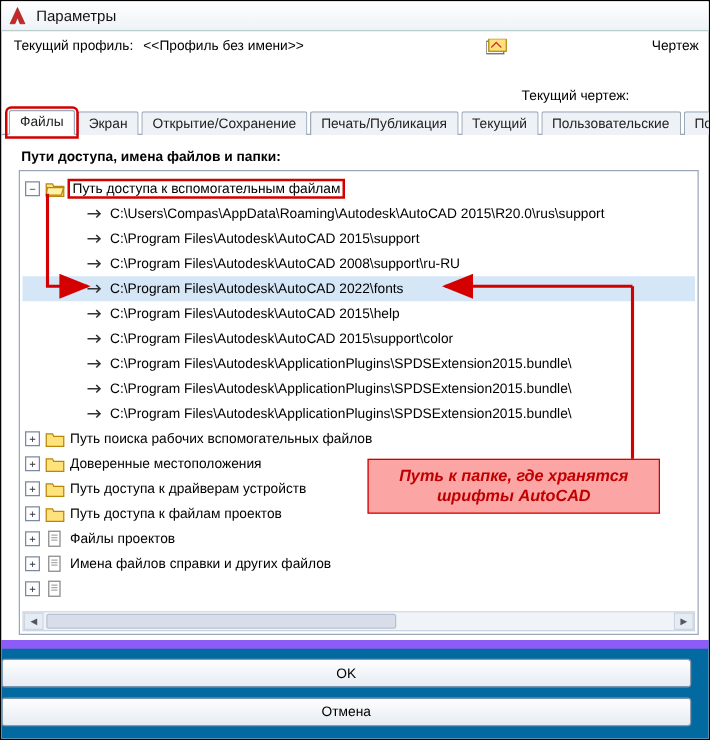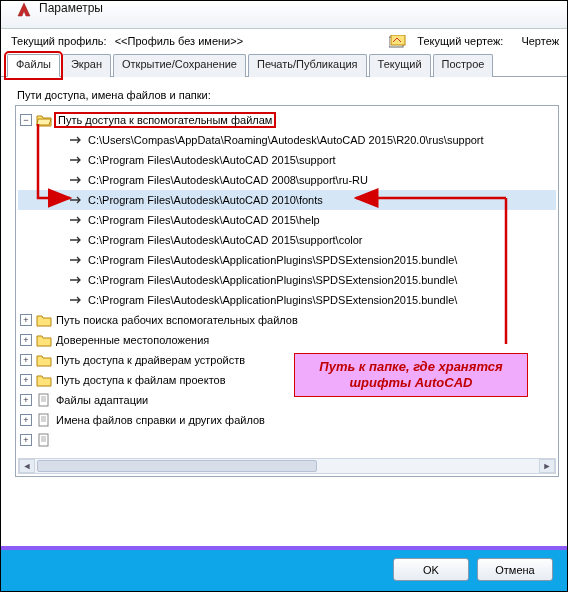--- a/index.html
+++ b/index.html
@@ -1,50 +1,50 @@
 <!DOCTYPE html>
 <html><head>
 <meta charset="utf-8">
 <style>
   * { box-sizing: border-box; font-family: Tahoma, "Segoe UI", sans-serif; font-size: 11px; }
   body { margin: 0; background: #fff; width: 568px; height: 592px; overflow: hidden; border: 1px solid #000; }
   .window { width: 100%; height: 100%; display: flex; flex-direction: column; }
-  .titlebar { height: 28px; background: linear-gradient(#fff,#eef2f7); border-bottom: 1px solid #bcc; display: flex; align-items: flex-start; padding: 0 14px; gap: 6px; }
+  .titlebar { height: 28px; background: linear-gradient(#fff,#eef2f7); border-bottom: 1px solid #bcc; display: flex; align-items: center; padding: 0 4px; gap: 6px; }
   .titlebar .appicon { width: 18px; height: 18px; }
   .titlebar .title { font-size: 12px; color: #111; }
   .profile-row { display: flex; padding: 6px 8px 4px 10px; gap: 4px; }
   .profile-row .lbl { color: #000; }
   .profile-row .val { color: #000; margin-left: 4px; }
   .profile-row .spacer { flex: 1; }
-  .profile-row .dwg-label { margin-left: 6px; margin-right: 10px;}
-  .tabstrip { display: flex; padding: 0 6px; border-bottom: 1px solid #9aa8b8; position: relative; height: 24px; }
+  .profile-row .dwg-label { margin-left: 6px; margin-right: 10px; margin-top: 40px;}
+  .tabstrip { display: flex; align-items: flex-end; padding: 0 6px; border-bottom: 1px solid #9aa8b8; position: relative; height: 24px; }
   .tab { padding: 3px 8px; border: 1px solid #9aa8b8; border-bottom: none; background: #eef1f5; margin-right: 2px; color: #222; cursor: pointer; border-radius: 2px 2px 0 0; white-space: nowrap; position: relative; top: 1px;}
   .tab.active { background: #fff; border-bottom: 1px solid #fff; z-index: 2; }
   .tab.active.redbox { outline: 2px solid #d40000; outline-offset: 1px; }
   .content { flex: 1; padding: 6px 8px 4px 14px; position: relative; }
-  .section-label { margin: 6px 0 4px 2px; color: #000; }
+  .section-label { margin: 6px 0 4px 2px; color: #000; font-weight: bold; }
   .tree-container { border: 1px solid #9aa8b8; height: 372px; overflow: hidden; position: relative; background: #fff; }
   .tree { padding: 4px 2px 4px 2px; position: relative; }
   .row { display: flex; align-items: center; height: 20px; white-space: nowrap; }
   .indent0 { padding-left: 2px; }
   .indent1 { padding-left: 34px; }
   .twisty { width: 12px; height: 12px; border: 1px solid #7a8aa0; background: #fff; display: inline-flex; align-items: center; justify-content: center; font-size: 9px; color: #334; margin-right: 4px; cursor: pointer; line-height: 1;}
   .twisty.empty { border: none; background: transparent; }
   .folder-icon { width: 16px; height: 14px; margin-right: 4px; display: inline-flex; align-items: center; justify-content: center;}
   .arrow-icon { width: 16px; height: 14px; margin-right: 4px; display: inline-flex; align-items: center; justify-content: center;}
   .node-label { color: #000; }
   .root-hl { outline: 2px solid #d40000; outline-offset: 0px; padding: 0 2px; }
   .sel-row { background: #d5e6f7; }
   .sel-row .node-label { color: #000; }
   .tree-scroll-h { position: absolute; left: 2px; right: 2px; bottom: 2px; height: 16px; background: #eef1f5; border: 1px solid #ccd5e0; display: flex; }
   .sb-btn { width: 16px; background: #e6ecf3; border: 1px solid #ccd5e0; display:flex; align-items:center; justify-content:center; font-size:9px; color:#556;}
   .sb-track { flex:1; background:#f0f3f8; position: relative;}
   .sb-thumb { position:absolute; left:2px; top:1px; bottom:1px; width:280px; background:#d7deea; border:1px solid #b6c2d4; border-radius:2px;}
-  .callout-box { position: absolute; right: 30px; top: 247px; width: 234px; height: 44px; background: #f0abfc; border: 1px solid #d40000; display: flex; align-items: center; justify-content: center; text-align: center; font-style: italic; font-weight: bold; color: #c00000; font-size: 13px; line-height: 1.2; padding: 2px 4px; z-index: 5; }
-  .button-row { display: flex; justify-content: flex-end; gap: 8px; padding: 8px 14px 10px 0; border-top: 4px solid #8b5cf6; background: #0ea5e9; }
+  .callout-box { position: absolute; right: 30px; top: 230px; width: 234px; height: 44px; background: #fca5a5; border: 1px solid #d40000; display: flex; align-items: center; justify-content: center; text-align: center; font-style: italic; font-weight: bold; color: #c00000; font-size: 13px; line-height: 1.2; padding: 2px 4px; z-index: 5; }
+  .button-row { display: flex; justify-content: flex-end; gap: 8px; padding: 8px 14px 10px 0; border-top: 7px solid #8b5cf6; background: #0369a1; flex-direction: column; }
   .btn { min-width: 76px; height: 23px; border: 1px solid #8a99ab; background: linear-gradient(#fefefe,#e6ecf3); border-radius: 3px; cursor: pointer; }
   svg { display: block; }
   .annot-svg { position:absolute; left:0; top:0; pointer-events:none; z-index:4;}
 </style>
 </head>
 <body>
 
 <div class="window">
 
   <div class="titlebar">
@@ -70,20 +70,21 @@
     <span class="dwg-label">Текущий чертеж:</span>
     <span class="val">Чертеж</span>
   </div>
 
   <div class="tabstrip">
     <div class="tab active redbox"><span>Файлы</span></div>
     <div class="tab"><span>Экран</span></div>
     <div class="tab"><span>Открытие/Сохранение</span></div>
     <div class="tab"><span>Печать/Публикация</span></div>
     <div class="tab"><span>Текущий</span></div>
+    <div class="tab"><span>Пользовательские</span></div>
     <div class="tab"><span>Построе</span></div>
   </div>
 
   <div class="content">
     <div class="section-label">Пути доступа, имена файлов и папки:</div>
 
     <div class="tree-container">
       <div class="tree">
 
         <div class="row indent0">
@@ -125,21 +126,21 @@
               </span>
               <span class="node-label">C:\Program Files\Autodesk\AutoCAD 2008\support\ru-RU</span>
             </div>
             <div class="row indent1 sel-row">
               <span class="twisty empty"></span>
               <span class="arrow-icon">
                 <svg width="16" height="12" viewBox="0 0 16 12">
                   <path d="M2 6 H12 M9 3 L12 6 L9 9" stroke="#333" stroke-width="1.3" fill="none"></path>
                 </svg>
               </span>
-              <span class="node-label">C:\Program Files\Autodesk\AutoCAD 2010\fonts</span>
+              <span class="node-label">C:\Program Files\Autodesk\AutoCAD 2022\fonts</span>
             </div>
             <div class="row indent1">
               <span class="twisty empty"></span>
               <span class="arrow-icon">
                 <svg width="16" height="12" viewBox="0 0 16 12">
                   <path d="M2 6 H12 M9 3 L12 6 L9 9" stroke="#333" stroke-width="1.3" fill="none"></path>
                 </svg>
               </span>
               <span class="node-label">C:\Program Files\Autodesk\AutoCAD 2015\help</span>
             </div>
@@ -219,21 +220,21 @@
               <span class="node-label">Путь доступа к файлам проектов</span>
             </div>
             <div class="row indent0">
               <span class="twisty">+</span>
               <span class="folder-icon">
                 <svg width="14" height="14" viewBox="0 0 14 14">
                   <rect x="2" y="1" width="9" height="12" fill="#fff" stroke="#888"></rect>
                   <path d="M4 4h5M4 6h5M4 8h5" stroke="#aaa"></path>
                 </svg>
               </span>
-              <span class="node-label">Файлы адаптации</span>
+              <span class="node-label">Файлы проектов</span>
             </div>
             <div class="row indent0">
               <span class="twisty">+</span>
               <span class="folder-icon">
                 <svg width="14" height="14" viewBox="0 0 14 14">
                   <rect x="2" y="1" width="9" height="12" fill="#fff" stroke="#888"></rect>
                   <path d="M4 4h5M4 6h5M4 8h5" stroke="#aaa"></path>
                 </svg>
               </span>
               <span class="node-label">Имена файлов справки и других файлов</span>

